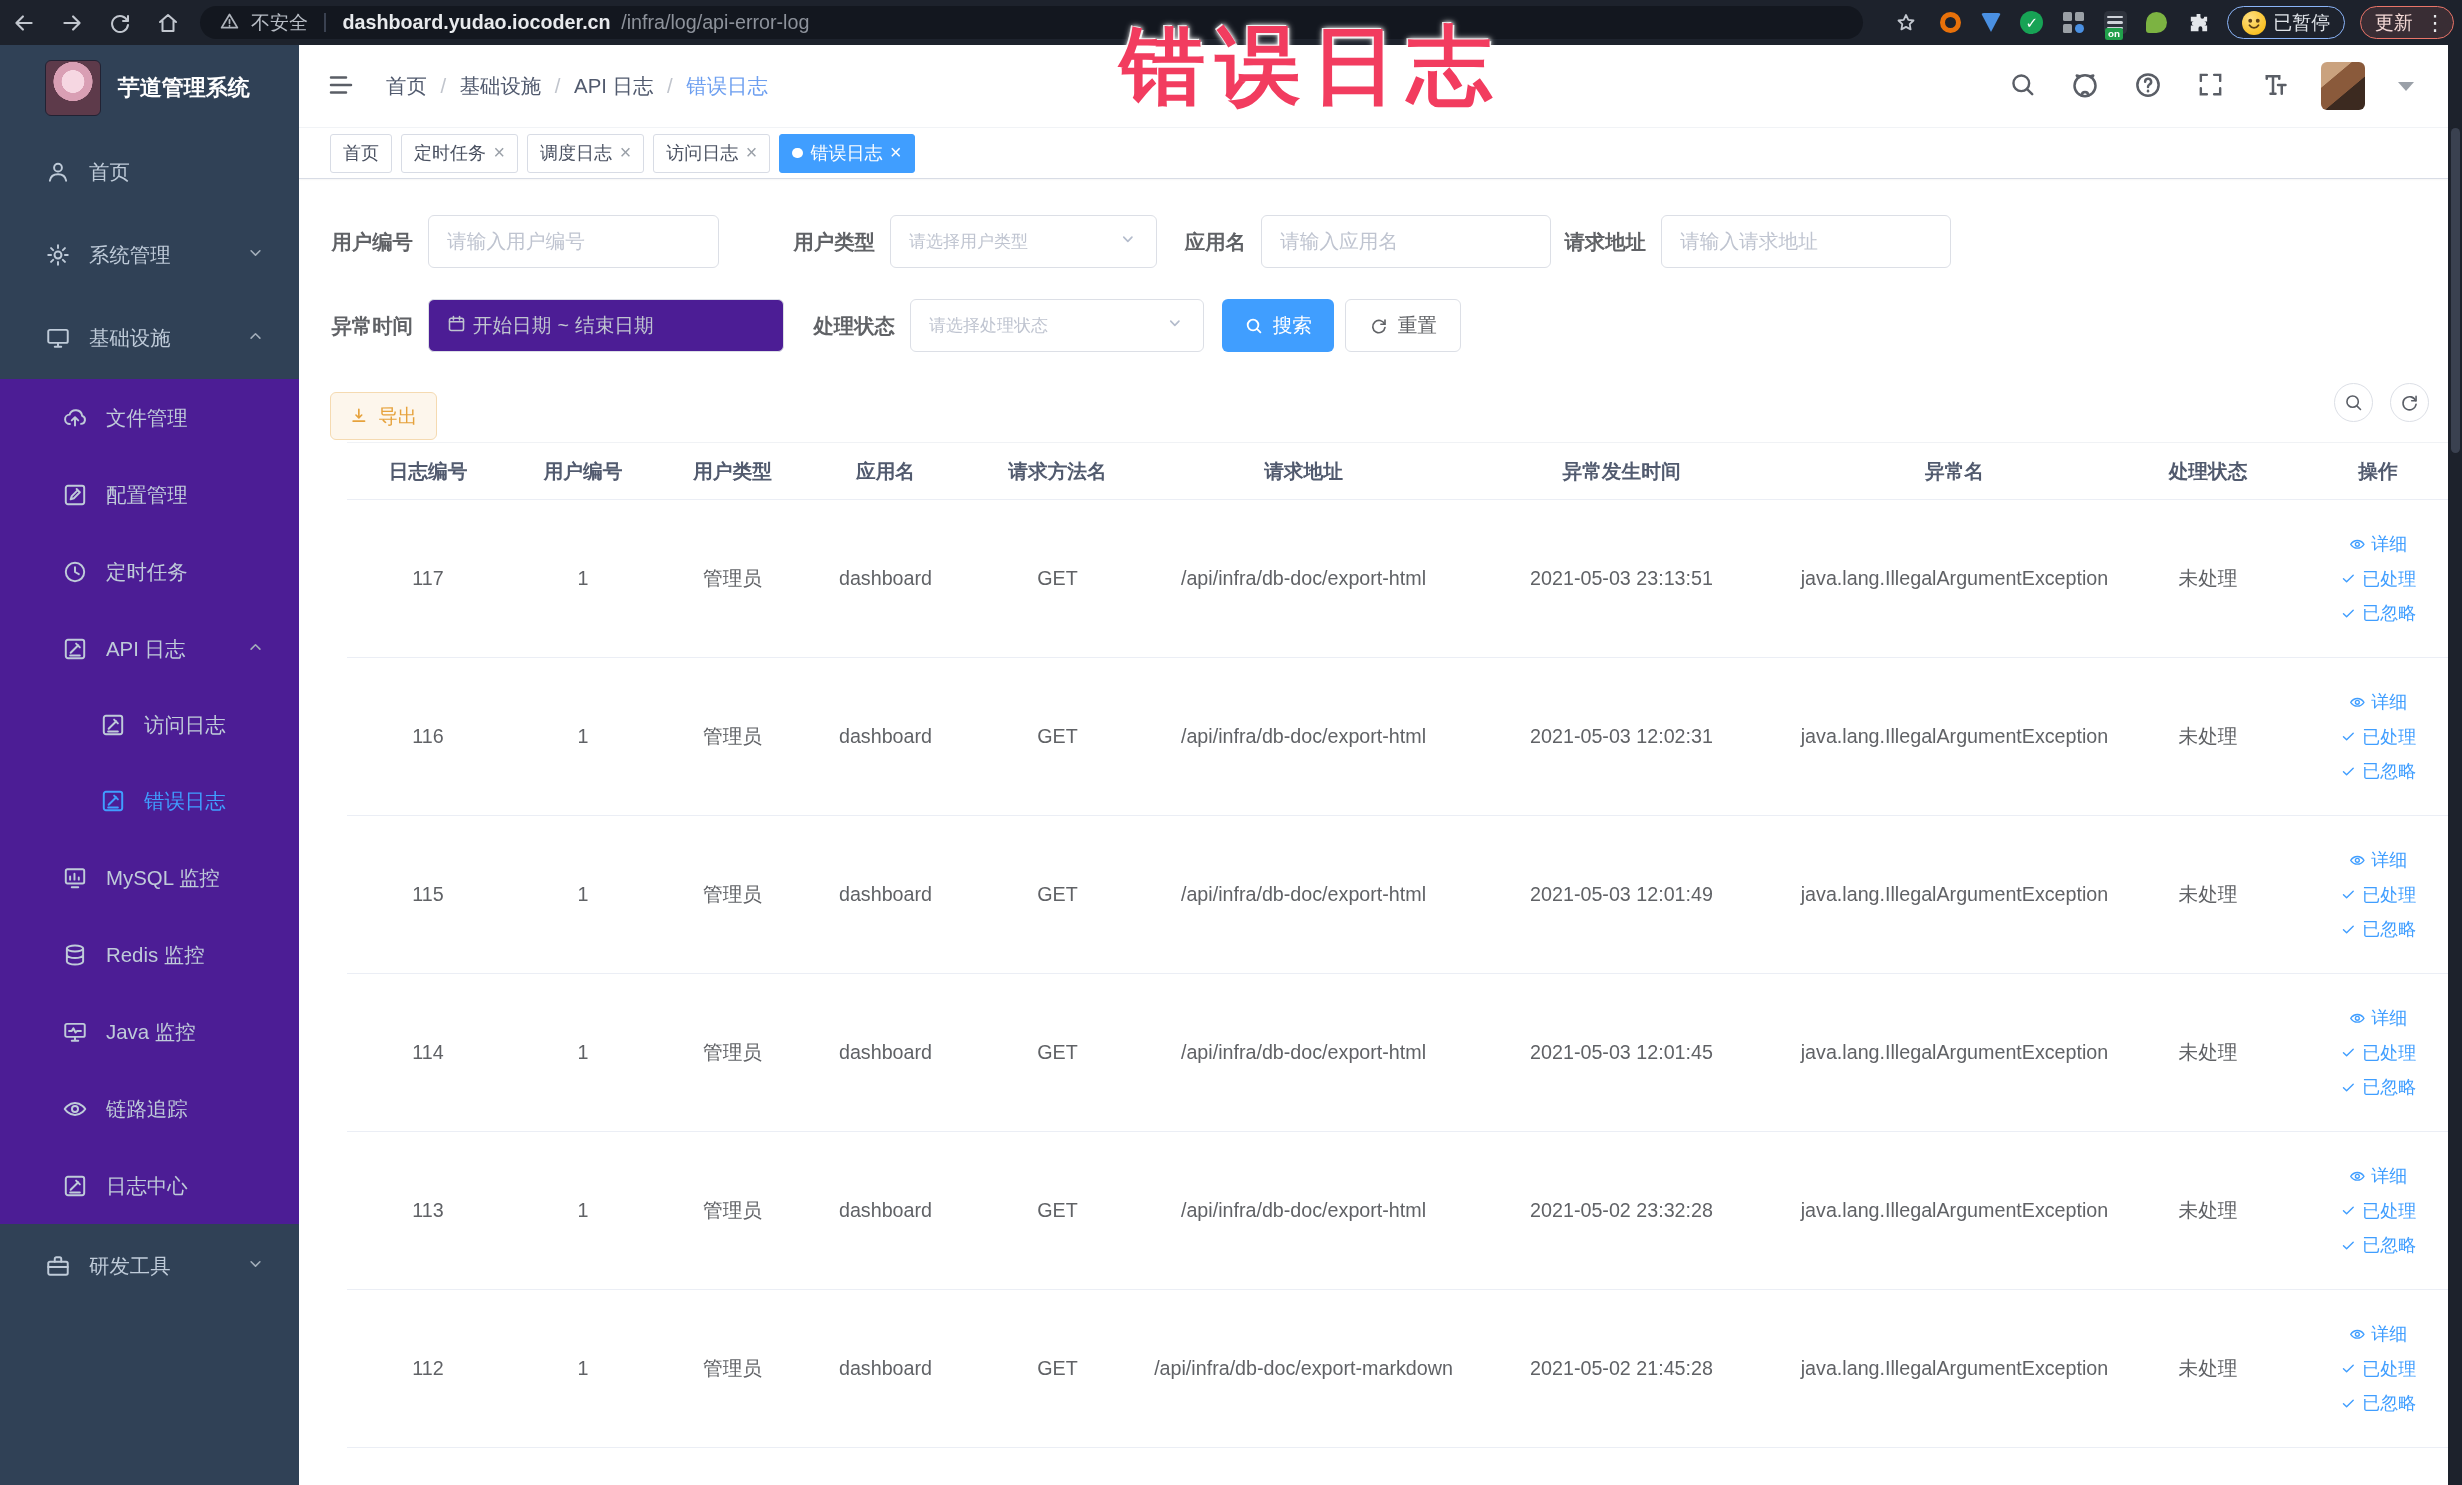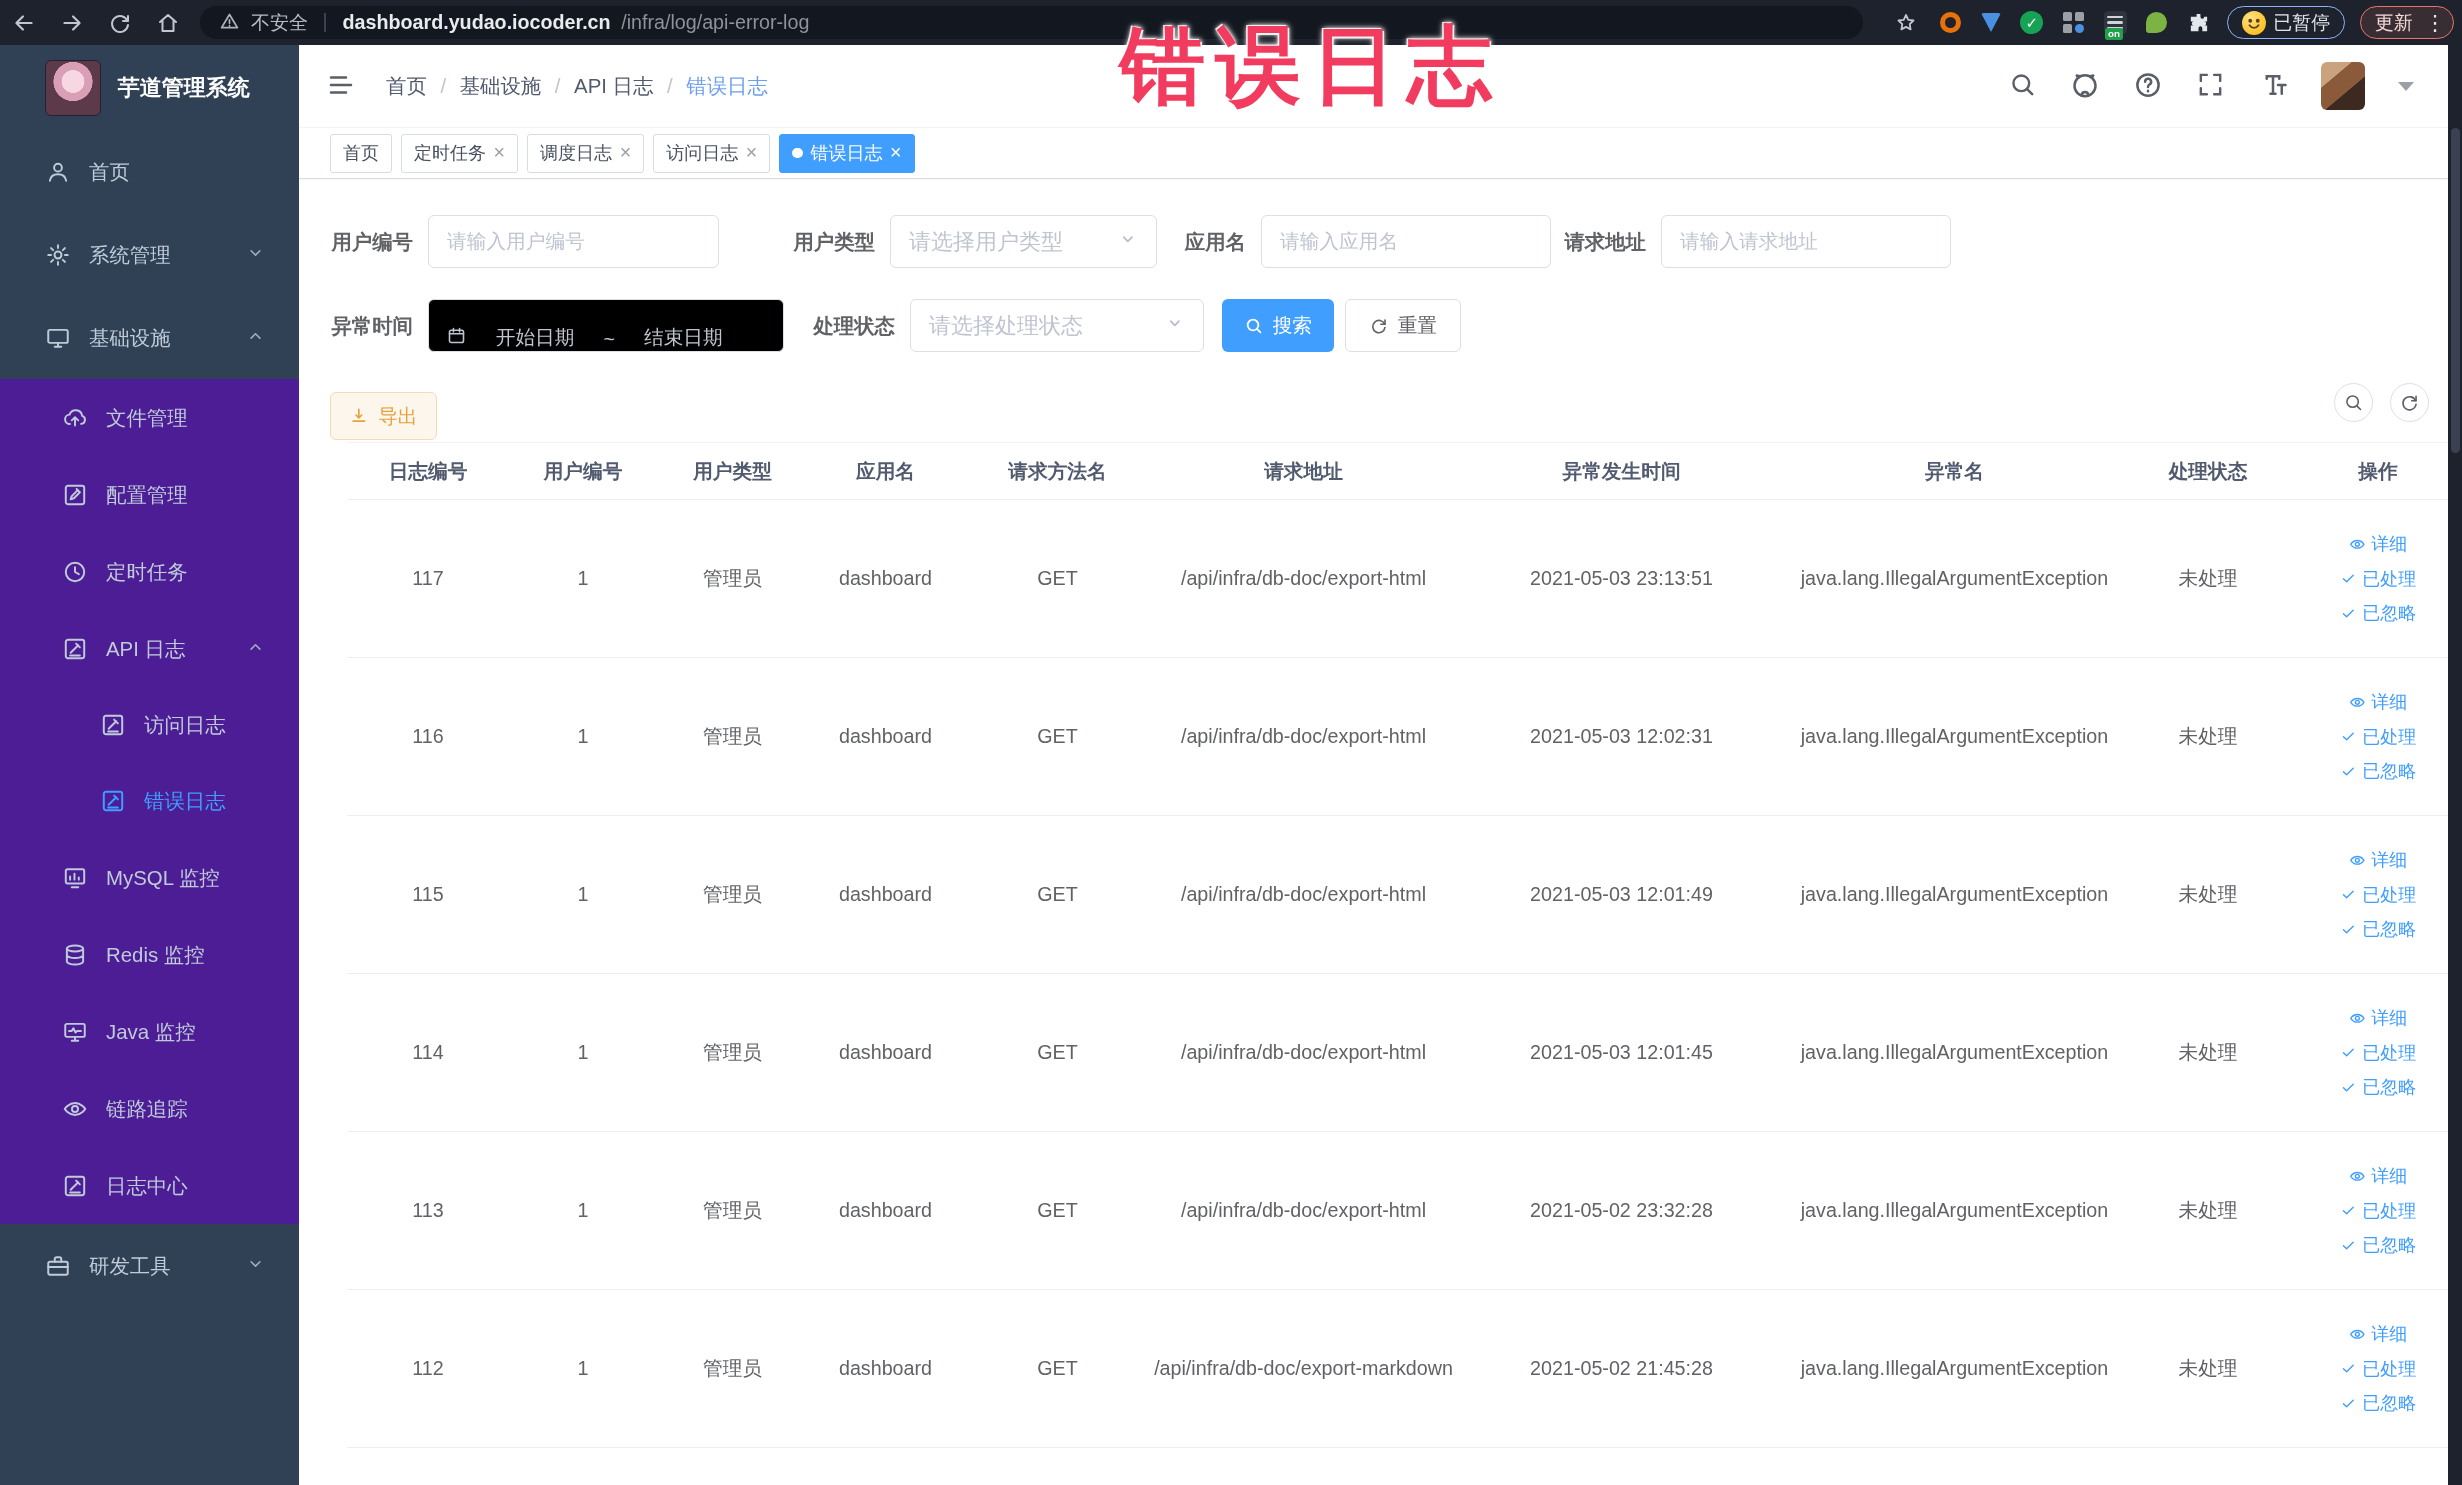--- a/index.html
+++ b/index.html
@@ -81,24 +81,24 @@
 
   
   .f-row { position:absolute; left:0; width:100%; height:53px; }
   #f-row1 { top:170px; } #f-row2 { top:254px; }
   .f-group { position:absolute; display:flex; align-items:center; height:53px; }
   .f-label { font-size:20.4px; font-weight:700; color:#606266; text-align:right; margin-right:15px; white-space:nowrap; }
   .f-input { height:53px; border:1.5px solid #dcdfe6; border-radius:6px; background:#fff; font-size:19.7px;
     color:#606266; padding:0 18px; outline:none; }
   .f-input::placeholder { color:#bfc4d0; }
   .f-select { height:53px; border:1.5px solid #dcdfe6; border-radius:6px; background:#fff; display:flex;
-    align-items:center; padding:0 18px; font-size:22px; color:#bfc4d0; position:relative; cursor:pointer; }
+    align-items:center; padding:0 18px; font-size:17px; color:#bfc4d0; position:relative; cursor:pointer; }
   .f-select .chev { margin-left:auto; color:#b4bccc; }
-  .rangebox { height:53px; border:1.5px solid #dcdfe6; border-radius:6px; background:#000000; display:flex;
-    align-items:flex-end; gap:29px; padding:0 16.7px; font-size:19.7px; color:#bfc4d0; }
+  .rangebox { height:53px; border:1.5px solid #dcdfe6; border-radius:6px; background:#4c1d95; display:flex;
+    align-items:center; gap:6px; padding:0 16.7px; font-size:19.7px; color:#bfc4d0; }
   .btn { height:53px; display:inline-flex; align-items:center; justify-content:center; gap:9px;
     border-radius:6px; font-size:19.7px; cursor:pointer; border:1.5px solid transparent; }
   #search-btn { background:#409eff; color:#fff; width:112px; }
   #reset-btn { background:#fff; color:#606266; border-color:#dcdfe6; width:116px; }
   #export-btn { position:absolute; left:31px; top:347px; width:107px; height:48px;
     background:#fdf6ec; border:1.5px solid #f5dab1; color:#e6a23c; }
   .circle-btn { position:absolute; top:338px; width:39px; height:39px; border-radius:50%;
     border:1.5px solid #dcdfe6; background:#fff; color:#5a5e66; display:flex; align-items:center; justify-content:center; cursor:pointer; }
   #tbl-search-btn { left:2035px; } #tbl-refresh-btn { left:2091px; }
 

